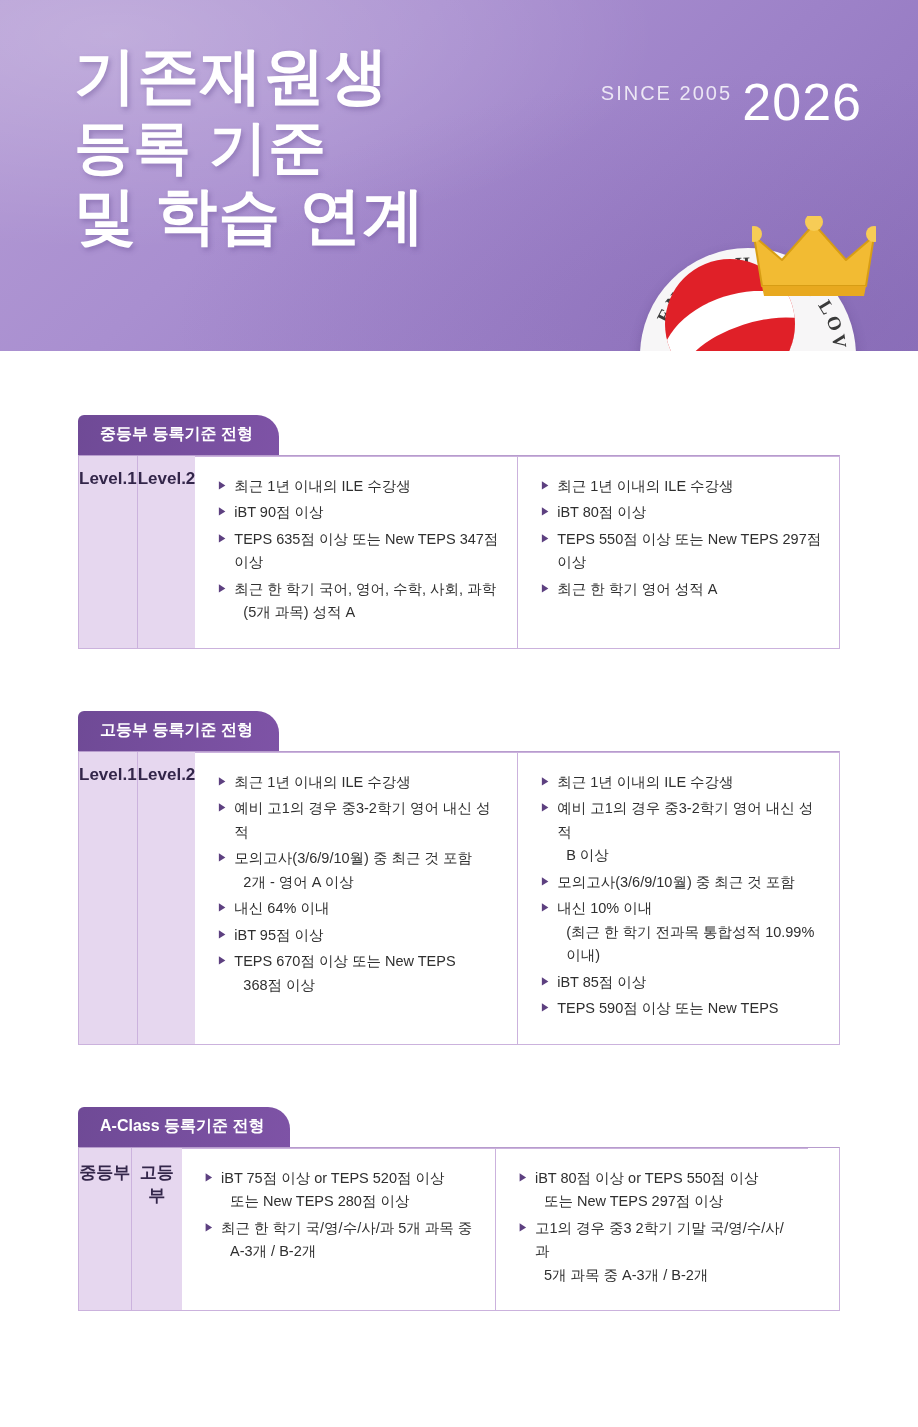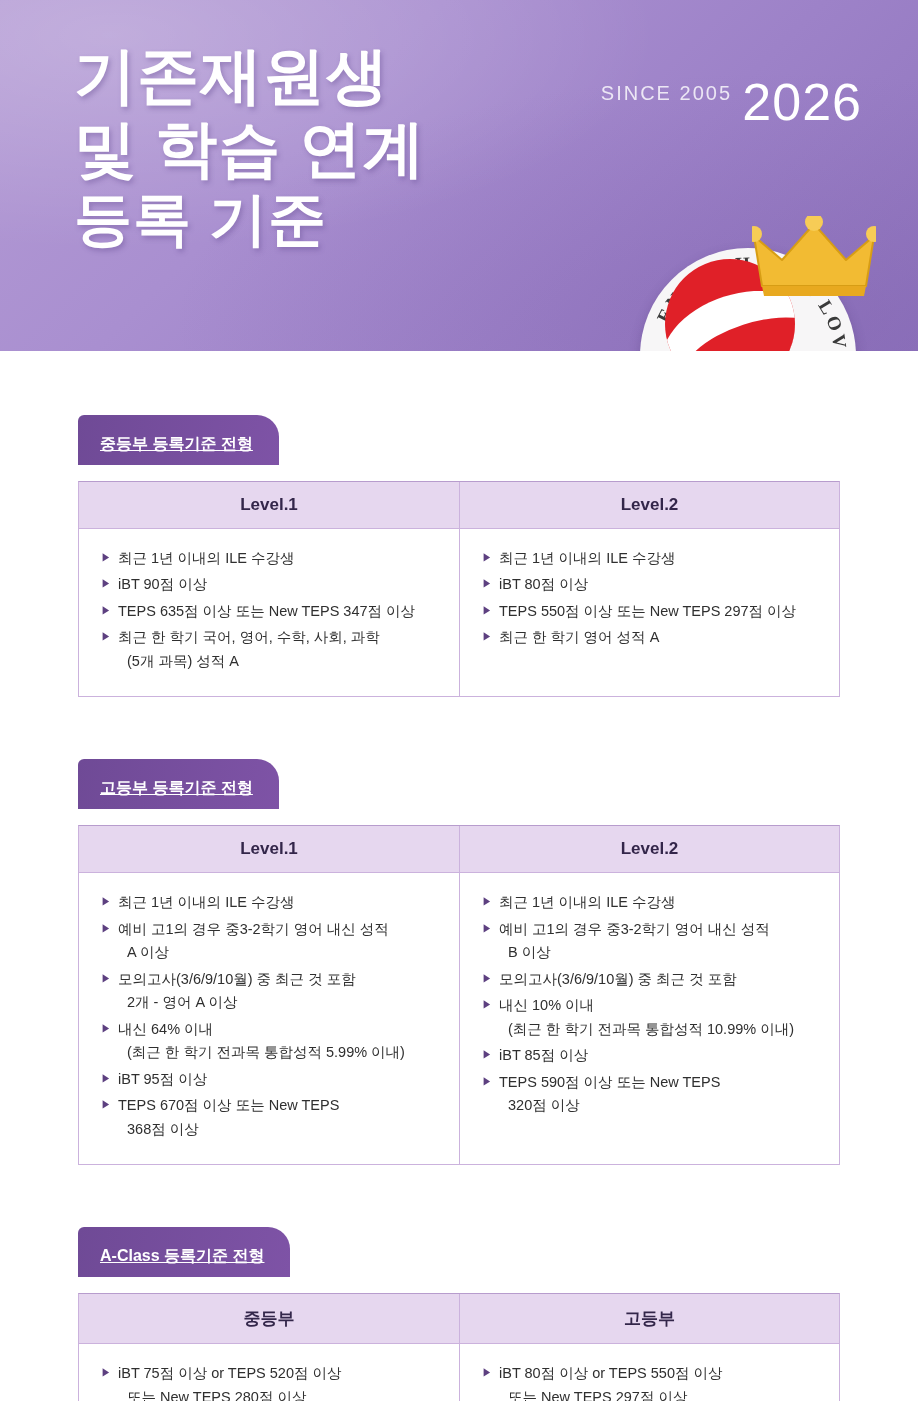--- a/index.html
+++ b/index.html
@@ -146,34 +146,31 @@
     margin-top: 62px;
   }
   .section.first { margin-top: 64px; }
 
   .tab {
     display: inline-block;
     background: linear-gradient(100deg, #6f4a96 0%, #7e53a6 100%);
     color: #ffffff;
     font-size: 16px;
     font-weight: bold;
-    padding: 19px 26px 10px 22px;
+    padding: 9px 26px 10px 22px;
     border-radius: 6px 22px 0 0;
     letter-spacing: 0px;
     position: relative;
     z-index: 2;
-    text-decoration: underline;
   }
   .table {
     border: 1px solid #cbb2dd;
     border-top: 1px solid #b79ccd;
     background: #ffffff;
     display: flex;
-    flex-direction: column;
-    margin-top: 16px;
   }
   .thead {
     display: flex;
     background: #e6d7ef;
   }
   .th {
     flex: 1 1 50%;
     text-align: center;
     font-size: 17px;
     font-weight: bold;
@@ -232,22 +229,22 @@
     background: #ffffff;
   }
 </style>
 </head>
 <body>
 
 <div class="header">
 
   <div class="header-title">
     <div class="line l1">기존재원생</div>
+    <div class="line l3">등록 기준</div>
     <div class="line l2">및 학습 연계</div>
-    <div class="line l3">등록 기준</div>
   </div>
 
   <div class="since">SINCE 2005</div>
   <div class="year">2026</div>
 
   <div class="logo-wrap">
 
     <svg class="crown" viewBox="0 0 124 84">
       <path d="M10 70 L2 20 L30 44 L62 8 L94 44 L122 20 L114 70 Z" fill="#f2bb33" stroke="#d79d14" stroke-width="2" stroke-linejoin="round"></path>
       <path d="M10 70 L114 70 L112 80 L12 80 Z" fill="#e8a91f"></path>
@@ -308,35 +305,35 @@
     <div class="tab">고등부 등록기준 전형</div>
     <div class="table">
       <div class="thead">
         <div class="th">Level.1</div>
         <div class="th">Level.2</div>
       </div>
       <div class="tbody">
         <div class="td">
           <ul class="items">
             <li><span class="arrow">▶</span><span>최근 1년 이내의 ILE 수강생</span></li>
-            <li><span class="arrow">▶</span><span>예비 고1의 경우 중3-2학기 영어 내신 성적</span><span class="sub">A 이상</span></li>
+            <li><span class="arrow">▶</span><span>예비 고1의 경우 중3-2학기 영어 내신 성적</span></li>
             <li><span class="arrow">▶</span><span>모의고사(3/6/9/10월) 중 최근 것 포함</span><span class="sub">2개 - 영어 A 이상</span></li>
-            <li><span class="arrow">▶</span><span>내신 64% 이내</span><span class="sub">(최근 한 학기 전과목 통합성적 5.99% 이내)</span></li>
+            <li><span class="arrow">▶</span><span>내신 64% 이내</span></li>
             <li><span class="arrow">▶</span><span>iBT 95점 이상</span></li>
             <li><span class="arrow">▶</span><span>TEPS 670점 이상 또는 New TEPS</span><span class="sub">368점 이상</span></li>
           </ul>
         </div>
         <div class="td">
           <ul class="items">
             <li><span class="arrow">▶</span><span>최근 1년 이내의 ILE 수강생</span></li>
             <li><span class="arrow">▶</span><span>예비 고1의 경우 중3-2학기 영어 내신 성적</span><span class="sub">B 이상</span></li>
             <li><span class="arrow">▶</span><span>모의고사(3/6/9/10월) 중 최근 것 포함</span></li>
             <li><span class="arrow">▶</span><span>내신 10% 이내</span><span class="sub">(최근 한 학기 전과목 통합성적 10.99% 이내)</span></li>
             <li><span class="arrow">▶</span><span>iBT 85점 이상</span></li>
-            <li><span class="arrow">▶</span><span>TEPS 590점 이상 또는 New TEPS</span><span class="sub">320점 이상</span></li>
+            <li><span class="arrow">▶</span><span>TEPS 590점 이상 또는 New TEPS</span></li>
           </ul>
         </div>
       </div>
     </div>
   </div>
 
   <div class="section">
     <div class="tab">A-Class 등록기준 전형</div>
     <div class="table">
       <div class="thead">

